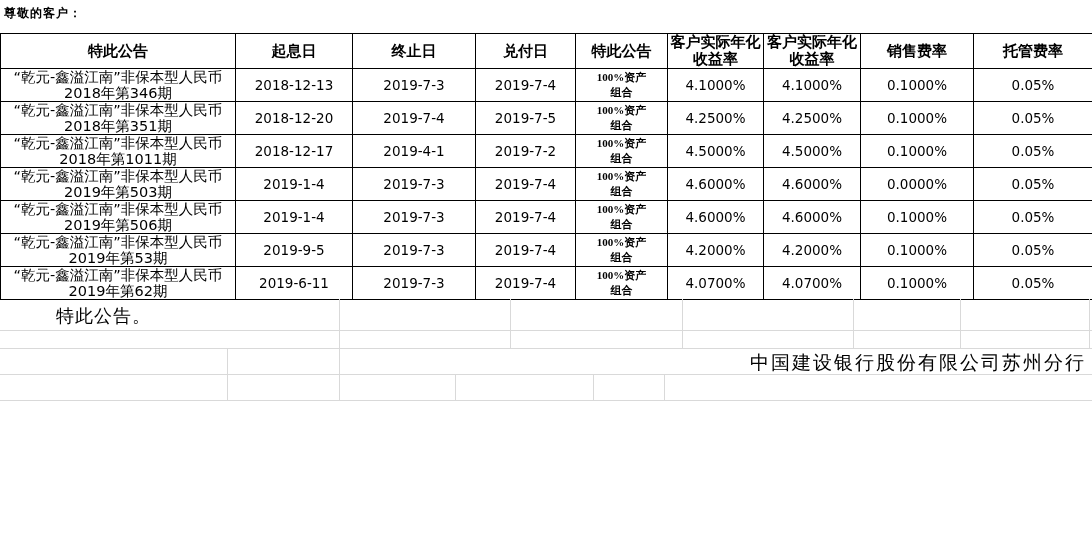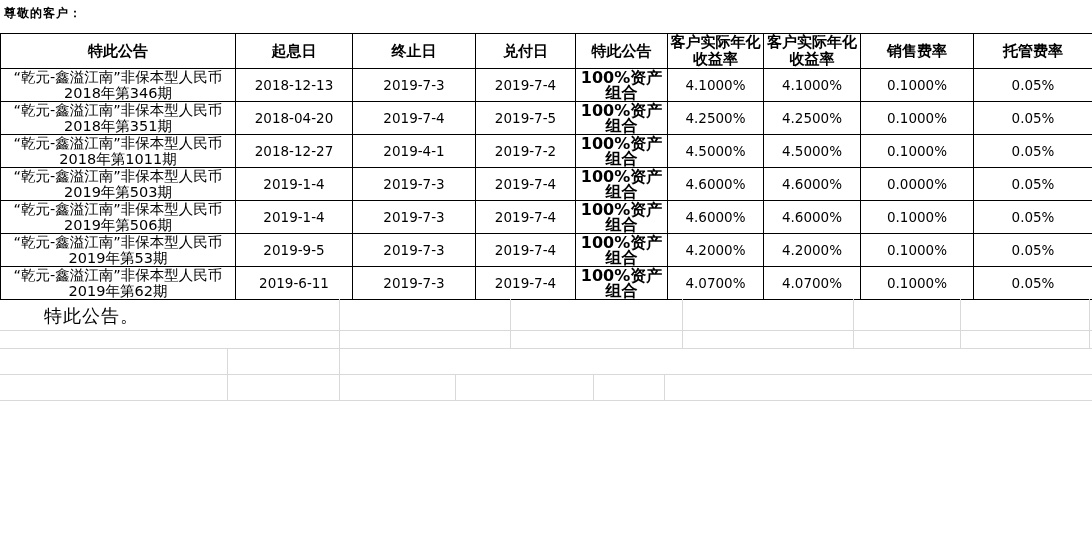--- a/index.html
+++ b/index.html
@@ -18,22 +18,22 @@
   }
   table.announce th, table.announce td {
     border:1px solid #000; padding:0; text-align:center; vertical-align:middle;
     overflow:hidden;
   }
   table.announce thead tr { height:33px; }
   table.announce tbody tr { height:17px; }
   th { font-size:15px; font-weight:bold; line-height:17px; }
   td { font-size:13.5px; }
   td.product { text-align:left; padding:1px 3px 0 4px; font-size:14.5px; line-height:16px; }
-  td.scope { font-weight:bold; font-size:16px; line-height:15px; }
-  .closing { position:absolute; left:44px; top:304px; font-size:18px; letter-spacing:1px; }
+  td.scope { font-weight:bold; font-size:11px; line-height:15px;font-family:Liberation Serif, serif; }
+  .closing { position:absolute; left:56px; top:304px; font-size:18px; letter-spacing:1px; }
   .signature { position:absolute; top:350px; right:6px; font-size:19px; letter-spacing:2px; }
   .sign-date { position:absolute; top:377px; right:9px; font-size:19px; letter-spacing:1px; }
   .hgl { position:absolute; left:0; width:1092px; height:1px; background:#d9d9d9; }
   .vgl { position:absolute; width:1px; background:#d9d9d9; }
 </style>
 </head>
 <body>
 
 <div class="canvas">
 
@@ -80,38 +80,38 @@
         <td>4.1000%</td>
         <td>4.1000%</td>
         <td>0.1000%</td>
         <td>0.05%</td>
       </tr>
       <tr>
         <td class="product">
             <span style="display:block">“乾元-鑫溢江南”非保本型人民币</span>
             <span style="display:block">2018年第351期</span>
           </td>
-        <td>2018-04-20</td>
+        <td>2018-12-20</td>
         <td>2019-7-4</td>
         <td>2019-7-5</td>
         <td class="scope">
             <span style="display:block">100%资产</span>
             <span style="display:block">组合</span>
           </td>
         <td>4.2500%</td>
         <td>4.2500%</td>
         <td>0.1000%</td>
         <td>0.05%</td>
       </tr>
       <tr>
         <td class="product">
             <span style="display:block">“乾元-鑫溢江南”非保本型人民币</span>
             <span style="display:block">2018年第1011期</span>
           </td>
-        <td>2018-12-27</td>
+        <td>2018-12-17</td>
         <td>2019-4-1</td>
         <td>2019-7-2</td>
         <td class="scope">
             <span style="display:block">100%资产</span>
             <span style="display:block">组合</span>
           </td>
         <td>4.5000%</td>
         <td>4.5000%</td>
         <td>0.1000%</td>
         <td>0.05%</td>
@@ -197,14 +197,15 @@
   <div class="vgl" style="left:853px;top:299px;height:49px"></div>
   <div class="vgl" style="left:960px;top:299px;height:49px"></div>
   <div class="vgl" style="left:1089px;top:299px;height:49px"></div>
   <div class="vgl" style="left:227px;top:348px;height:52px"></div>
   <div class="vgl" style="left:339px;top:348px;height:52px"></div>
   <div class="vgl" style="left:455px;top:374px;height:26px"></div>
   <div class="vgl" style="left:593px;top:374px;height:26px"></div>
   <div class="vgl" style="left:664px;top:374px;height:26px"></div>
 
   <div class="closing">特此公告。</div>
+  <div class="signature">中国建设银行股份有限公司苏州分行</div>
 
 </div>
 
 </body></html>

